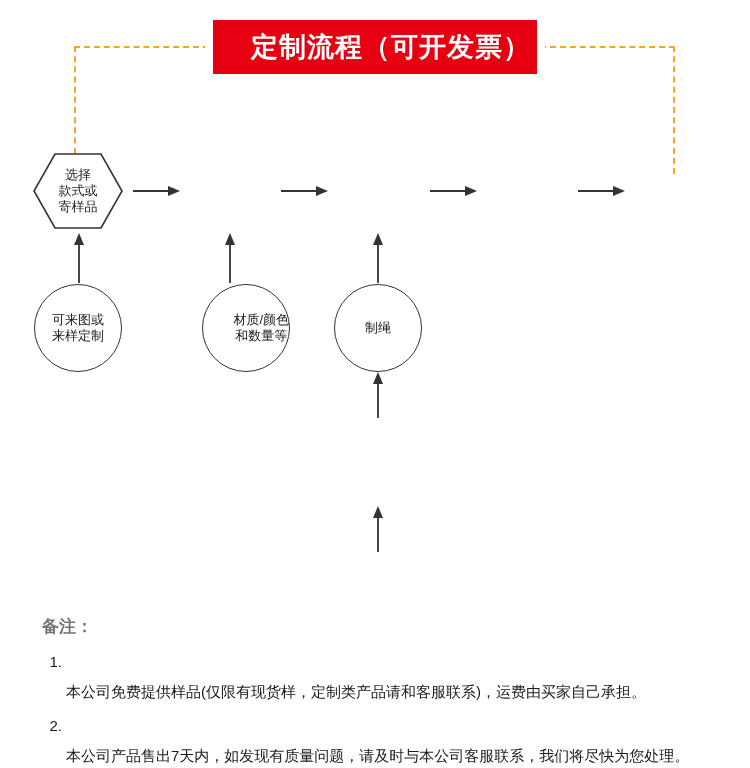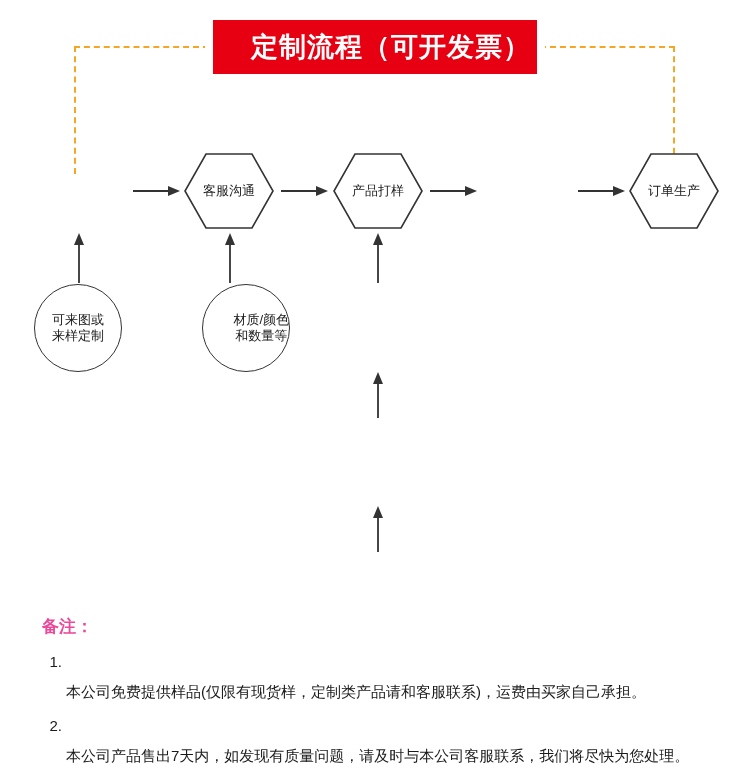--- a/index.html
+++ b/index.html
@@ -89,21 +89,21 @@
     text-align: center;
     white-space: pre-line;
   }
   
   .arrow { position: absolute; }
   
   .notes-title {
     position: absolute;
     left: 42px;
     top: 615px;
-    color: #ec4899;
+    color: #737373;
     font-size: 17px;
     font-weight: bold;
   }
   .notes-list {
     position: absolute;
     left: 40px;
     top: 650px;
     width: 680px;
   }
   .note-item {
@@ -131,42 +131,32 @@
 
 <div id="root">
 
   <div class="bracket"></div>
   <div class="bracket-mask"></div>
 
   <div class="title-banner">
     <span>定制流程（可开发票）</span>
   </div>
 
-
-  <div class="hex" style="left:183px; top:152px;">
+  <div class="hex" style="left:32px; top:152px;">
     <svg width="92" height="78" viewBox="0 0 92 78">
       <polygon points="23,2 69,2 90,39 69,76 23,76 2,39" fill="#ffffff" stroke="#333333" stroke-width="1.6"></polygon>
     </svg>
-    <div class="hex-label">客服沟通</div>
-  </div>
-
-  <div class="hex" style="left:332px; top:152px;">
-    <svg width="92" height="78" viewBox="0 0 92 78">
-      <polygon points="23,2 69,2 90,39 69,76 23,76 2,39" fill="#ffffff" stroke="#333333" stroke-width="1.6"></polygon>
-    </svg>
-    <div class="hex-label">产品打样</div>
-  </div>
-
-
-  <div class="hex" style="left:628px; top:152px;">
-    <svg width="92" height="78" viewBox="0 0 92 78">
-      <polygon points="23,2 69,2 90,39 69,76 23,76 2,39" fill="#ffffff" stroke="#333333" stroke-width="1.6"></polygon>
-    </svg>
-    <div class="hex-label">订单生产</div>
-  </div>
+    <div class="hex-label">选择
+款式或
+寄样品</div>
+  </div>
+
+
+
+
 
   <div class="arrow" style="left:133px; top:182px;">
     <svg width="48" height="18" viewBox="0 0 48 18">
       <line x1="0" y1="9" x2="37" y2="9" stroke="#333" stroke-width="1.8"></line>
       <polygon points="47,9 35,4 35,14" fill="#333"></polygon>
     </svg>
   </div>
   <div class="arrow" style="left:281px; top:182px;">
     <svg width="48" height="18" viewBox="0 0 48 18">
       <line x1="0" y1="9" x2="37" y2="9" stroke="#333" stroke-width="1.8"></line>
@@ -201,20 +191,23 @@
     <div class="circ-label">材质/颜色
 和数量等</div>
   </div>
   <div class="arrow" style="left:221px; top:233px;">
     <svg width="18" height="50" viewBox="0 0 18 50">
       <line x1="9" y1="50" x2="9" y2="10" stroke="#333" stroke-width="1.8"></line>
       <polygon points="9,0 4,12 14,12" fill="#333"></polygon>
     </svg>
   </div>
 
+  <div class="circ" style="left:334px; top:284px; width:88px; height:88px;">
+    <div class="circ-label">制绳</div>
+  </div>
   <div class="arrow" style="left:369px; top:233px;">
     <svg width="18" height="50" viewBox="0 0 18 50">
       <line x1="9" y1="50" x2="9" y2="10" stroke="#333" stroke-width="1.8"></line>
       <polygon points="9,0 4,12 14,12" fill="#333"></polygon>
     </svg>
   </div>
 
   <div class="arrow" style="left:369px; top:372px;">
     <svg width="18" height="46" viewBox="0 0 18 46">
       <line x1="9" y1="46" x2="9" y2="10" stroke="#333" stroke-width="1.8"></line>

